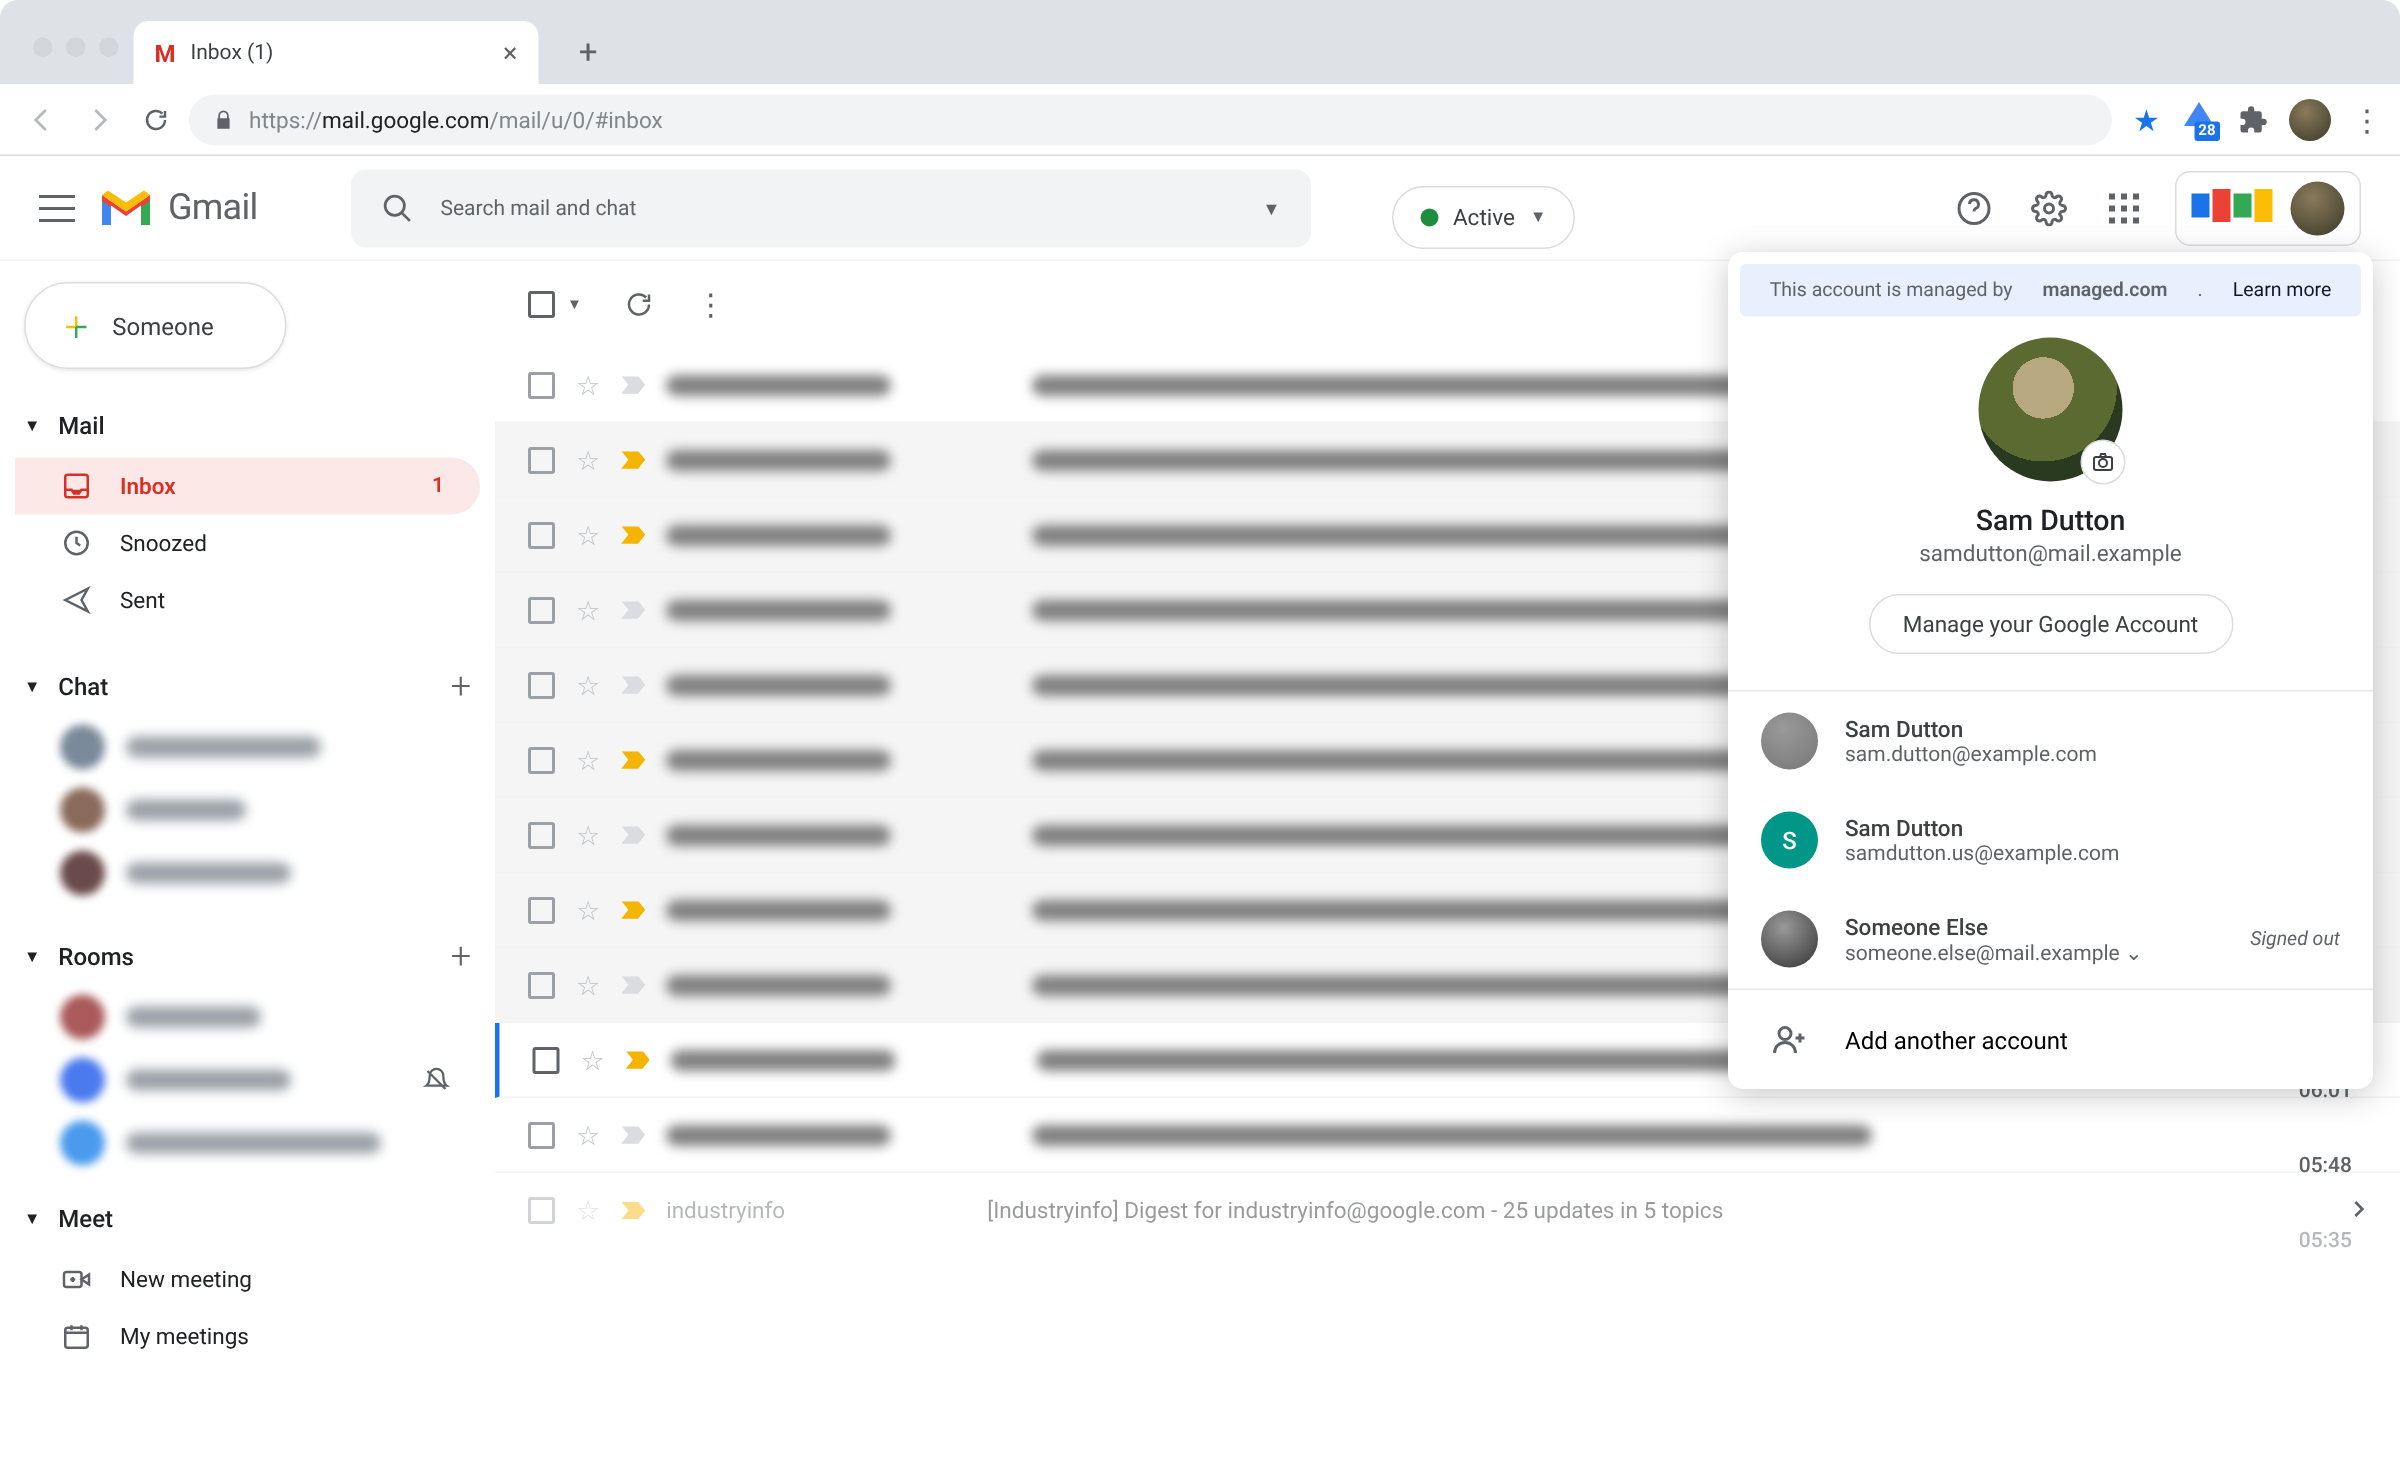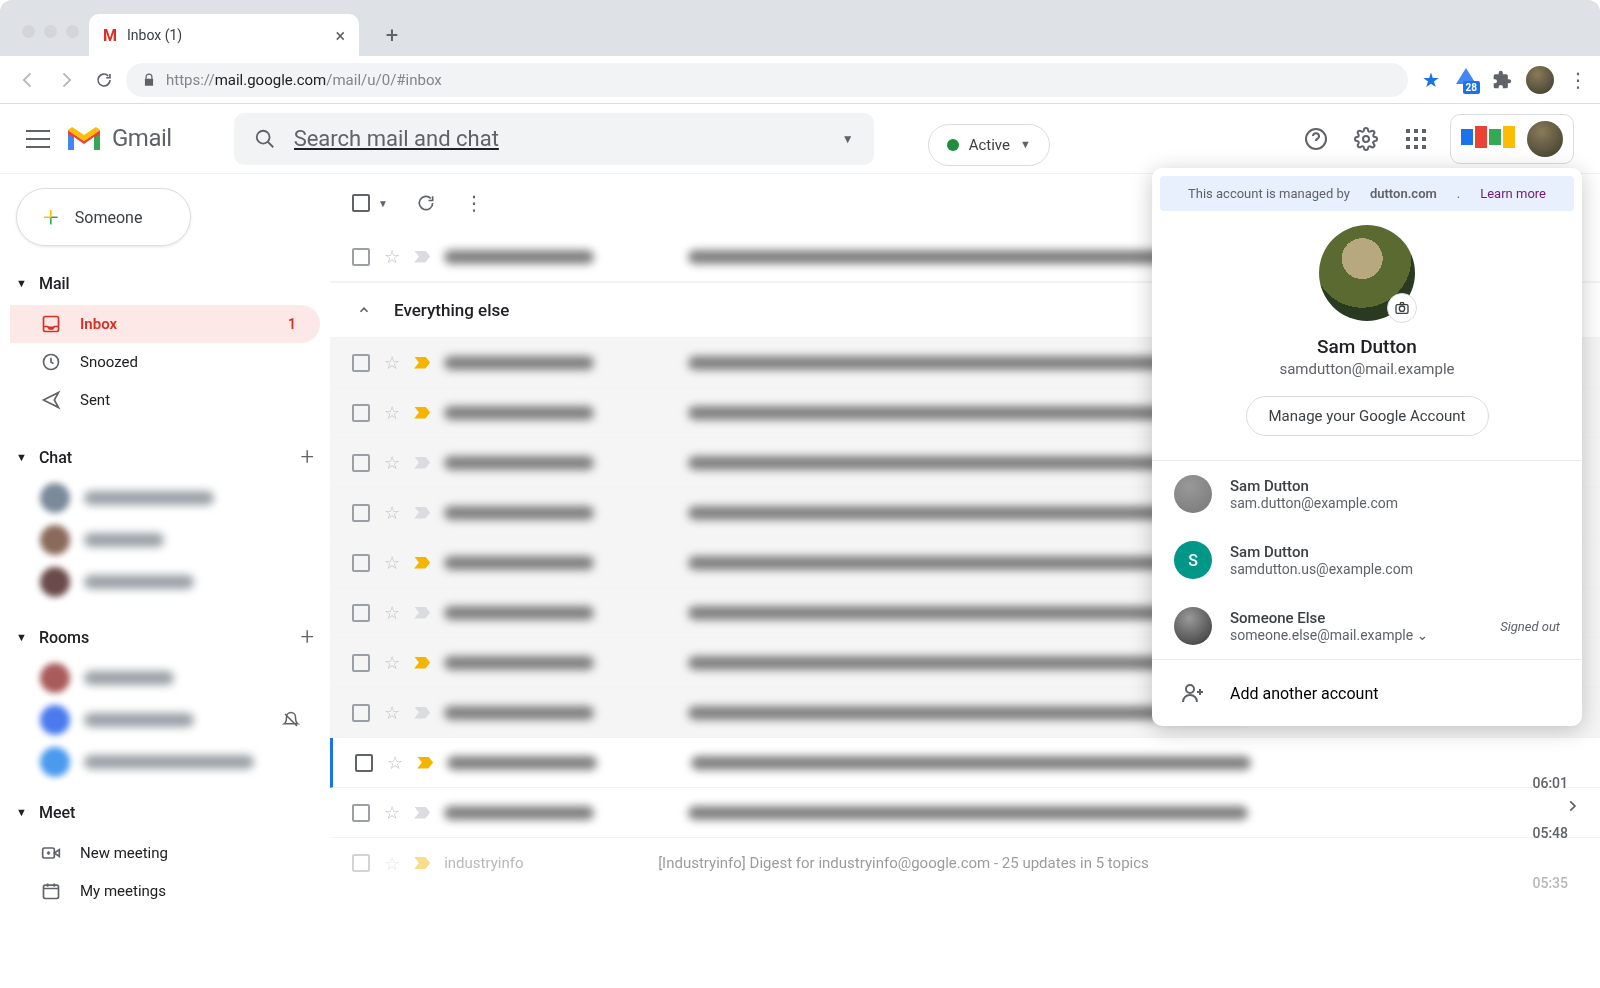--- a/index.html
+++ b/index.html
@@ -27,21 +27,21 @@
 
 .app { display:flex; flex-direction:column; height:calc(988px - 56px - 48px);}
 .app-header { height:70px; display:flex; align-items:center; padding:0 26px; gap:14px; border-bottom:1px solid #f1f3f4;}
 .hamburger { color:#5f6368; width:24px; height:24px; display:flex; flex-direction:column; justify-content:space-around;}
 .hamburger span{height:2px;background:#5f6368;}
 .logo { display:flex; gap:8px;}
 .logo-m { width:40px; height:30px; position:relative;}
 .logo-m svg{width:40px;height:30px;}
 .logo-text { font-size:24px; color:#5f6368; letter-spacing:-.5px;}
 .search-box { flex:0 0 640px; margin-left:48px; height:52px; background:#f1f3f4; border-radius:10px; display:flex; align-items:center; padding:0 20px; color:#5f6368; gap:18px;}
-.search-box input { border:none; background:transparent; flex:1; font-size:22px; outline:none; color:#202124;text-decoration:underline;}
+.search-box input { border:none; background:transparent; flex:1; font-size:14px; outline:none; color:#202124;}
 .search-box input::placeholder{color:#5f6368;}
 .search-box .caret { font-size:12px; color:#5f6368;}
 .status-pill { margin-left:40px; height:42px; padding:0 18px; border:1px solid #dadce0; border-radius:21px; display:flex; align-items:center; gap:10px; color:#3c4043; font-size:15px;margin-top:12px;}
 .status-pill .dot { width:12px; height:12px; border-radius:50%; background:#1e8e3e;}
 .status-pill .caret{font-size:11px;color:#5f6368;}
 .app-header-r { margin-left:auto; display:flex; align-items:center; gap:18px; color:#5f6368;}
 .icon-btn { width:32px; height:32px; display:flex; align-items:center; justify-content:center;}
 .apps-grid { display:grid; grid-template-columns:repeat(3,4px); grid-template-rows:repeat(3,4px); gap:4px;}
 .apps-grid span{background:#5f6368; width:4px; height:4px;}
 .org-switch { border:1px solid #dadce0; border-radius:10px; padding:6px 10px; display:flex; align-items:center; gap:12px;}
@@ -84,21 +84,21 @@
 .mail-row .subj-b { flex:1; margin-left:80px; max-width:560px;}
 .mail-row .time { margin-left:auto; font-size:14px; color:#5f6368; font-weight:500; padding-right:10px;margin-top:40px;}
 .mail-row.sel { border-left:3px solid #1a73e8;}
 .mail-row.hl { background:#f5f5f5;}
 .mail-row.last {border-bottom:none;}
 .mail-last .sender-t { width:120px; color:#5f6368;}
 
 .account-pop { position:absolute; top:168px; right:18px; width:430px; background:#fff; border-radius:10px; box-shadow:0 4px 22px rgba(0,0,0,.22); overflow:hidden; z-index:50;}
 .acct-notice { background:#e8f0fe; color:#5f6368; font-size:13px; padding:10px 16px; display:flex; justify-content:center; gap:20px; margin:8px; border-radius:4px;}
 .acct-notice b { color:#5f6368; font-weight:600;}
-.acct-notice a { color:#701a75; text-decoration:none;}
+.acct-notice a { color:#0f172a; text-decoration:none;}
 .acct-main { display:flex; flex-direction:column; align-items:center; padding:6px 20px 24px; border-bottom:1px solid #e8eaed;}
 .acct-av-wrap { position:relative; width:96px; height:96px;}
 .acct-av { width:96px; height:96px; border-radius:50%; background:radial-gradient(circle at 45% 35%, #b8a880 0 25%, #5a6a30 25% 60%, #2a3a20 60%);}
 .acct-cam { position:absolute; bottom:-2px; right:-2px; width:30px; height:30px; border-radius:50%; background:#fff; border:1px solid #dadce0; display:flex; align-items:center; justify-content:center; color:#3c4043; font-size:15px;}
 .acct-name { font-size:19px; color:#202124; margin-top:14px; font-weight:500;}
 .acct-email { font-size:15px; color:#5f6368; margin-top:2px;}
 .acct-manage { margin-top:18px; padding:10px 22px; border:1px solid #dadce0; border-radius:20px; font-size:15px; color:#3c4043;}
 .acct-row { display:flex; align-items:center; gap:18px; padding:14px 22px;}
 .acct-row:not(:last-child){}
 .acct-row .rav { width:38px; height:38px; border-radius:50%;}
@@ -364,28 +364,20 @@
       </div>
 
       <div class="mail-row">
         <span class="cb"></span>
         <span class="star">☆</span>
         <span class="imp"></span>
         <span class="blur sender-b"></span>
         <span class="blur subj-b"></span>
       </div>
 
-      <div class="collapse-row">
-        <span class="chev">
-            <svg width="14" height="14" viewBox="0 0 24 24" fill="none" stroke="#5f6368" stroke-width="3">
-              <path d="M6 15l6-6 6 6"></path>
-            </svg>
-          </span>
-        <span>Everything else</span>
-      </div>
       <div class="mail-row hl">
           <span class="cb"></span>
           <span class="star">☆</span>
           <span class="imp gold"></span>
           <span class="blur sender-b"></span>
           <span class="blur subj-b"></span>
         </div>
       <div class="mail-row hl">
           <span class="cb"></span>
           <span class="star">☆</span>
@@ -465,21 +457,21 @@
             <path d="M9 4l8 8-8 8"></path>
           </svg>
       </div>
     </div>
   </div>
 </div>
 
 <div class="account-pop">
   <div class="acct-notice">
     <span>This account is managed by </span>
-      <b>dutton.com</b>
+      <b>managed.com</b>
       <span>. </span>
     <a href="#">Learn more</a>
   </div>
   <div class="acct-main">
     <div class="acct-av-wrap">
       <div class="acct-av"></div>
       <div class="acct-cam">
         <svg width="16" height="16" viewBox="0 0 24 24" fill="none" stroke="#3c4043" stroke-width="2">
             <rect x="3" y="7" width="18" height="13" rx="2"></rect>
             <circle cx="12" cy="13" r="4"></circle>

